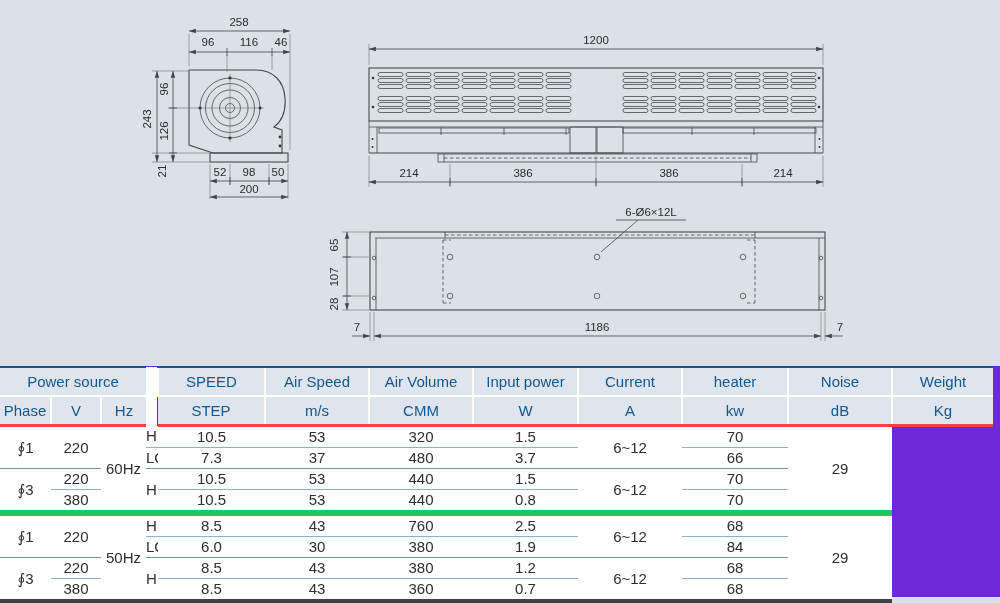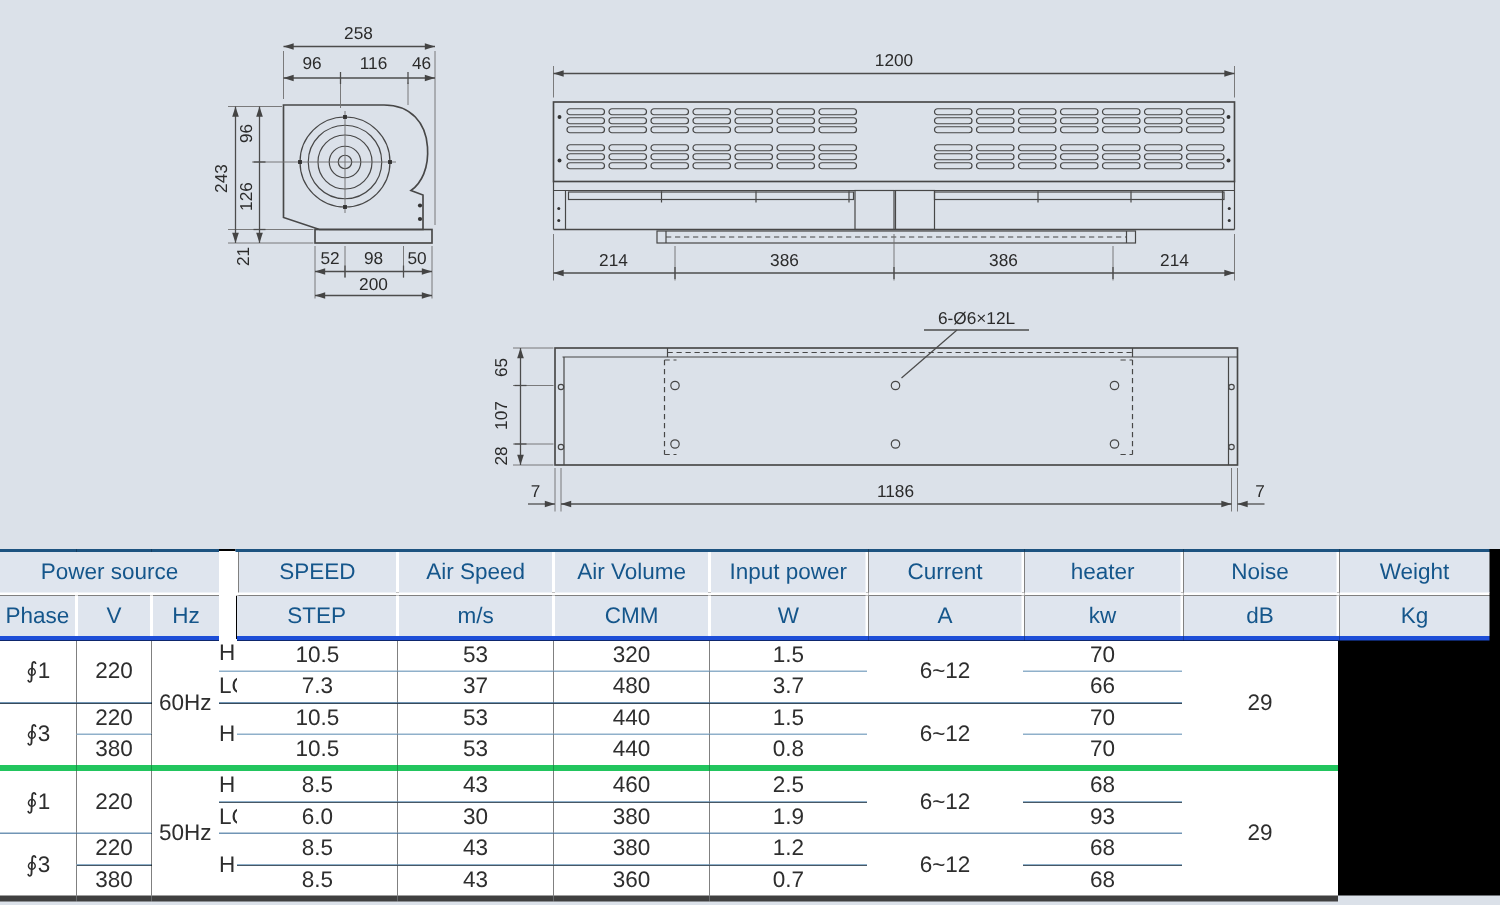--- a/index.html
+++ b/index.html
@@ -11,32 +11,32 @@
   
   #drawings{position:absolute;left:0;top:0}
   .ol{stroke:#474747;stroke-width:1.1;fill:none}
   .ol2{stroke:#474747;stroke-width:.8;fill:none}
   .dl{stroke:#4c4c4c;stroke-width:.85;fill:none}
   .ex{stroke:#6e6e6e;stroke-width:.6;fill:none}
   .dash{stroke-dasharray:3.5 2.5}
   .dt{font-size:11.5px;fill:#2b2b2b;text-anchor:middle}
   .dot{fill:#333;stroke:none}
   
-  #tablewrap{position:absolute;left:0;top:366px;width:1000px;height:231px;background:#000000}
+  #tablewrap{position:absolute;left:0;top:366px;width:1000px;height:231px;background:#6d28d9}
   table{border-collapse:collapse;table-layout:fixed;width:993px}
   th,td{padding:0;margin:0;text-align:center;font-weight:normal;line-height:1.05;overflow:hidden}
   .h1,.h2{background:#dfe5ee;color:#15568b;font-size:15px;height:27px}
   .h1{border-top:2px solid #1d5380;border-bottom:2px solid #ffffff}
-  .h2{border-bottom:3px solid #1d4ed8}
+  .h2{border-bottom:3px solid #ef4444}
   .sl{border-left:2px solid #ffffff}
   .gapc{background:#ffffff}
   tbody td{font-size:15px;color:#2e2e2e;height:20px;background:#ffffff}
   .lb{border-bottom:1px solid #8fb0ca}
   .pb{border-bottom:1px solid #7195b5}
-  .bb{border-bottom:4px solid #22c55e}
+  .bb{border-bottom:6px solid #22c55e}
   .tb{border-bottom:4px solid #404040}
 </style>
 </head>
 <body>
 
 <svg id="drawings" width="1000" height="360" viewBox="0 0 1000 360">
   <defs>
     <marker id="ar" markerWidth="10" markerHeight="8" refX="8.5" refY="3" orient="auto-start-reverse">
       <path d="M0.5,0.4 L8.5,3 L0.5,5.6 Z" fill="#444"></path>
     </marker>
@@ -320,33 +320,33 @@
     <td class="bb">70</td>
   </tr>
 
   <tr>
     <td rowspan="2" class="pb">∮1</td>
     <td rowspan="2" class="pb">220</td>
     <td rowspan="4" class="tb">50Hz</td>
     <td class="lb">HI</td>
     <td class="lb">8.5</td>
     <td class="lb">43</td>
-    <td class="lb">460</td>
+    <td class="lb">760</td>
     <td class="lb">2.5</td>
     <td rowspan="2" class="pb">6~12</td>
     <td class="lb">68</td>
     <td rowspan="4" class="tb">29</td>
   </tr>
   <tr>
     <td class="pb">LO</td>
     <td class="pb">6.0</td>
     <td class="pb">30</td>
     <td class="pb">380</td>
     <td class="pb">1.9</td>
-    <td class="pb">93</td>
+    <td class="pb">84</td>
   </tr>
   <tr>
     <td rowspan="2" class="tb">∮3</td>
     <td class="lb">220</td>
     <td rowspan="2" class="tb">HI</td>
     <td class="lb">8.5</td>
     <td class="lb">43</td>
     <td class="lb">380</td>
     <td class="lb">1.2</td>
     <td rowspan="2" class="tb">6~12</td>

